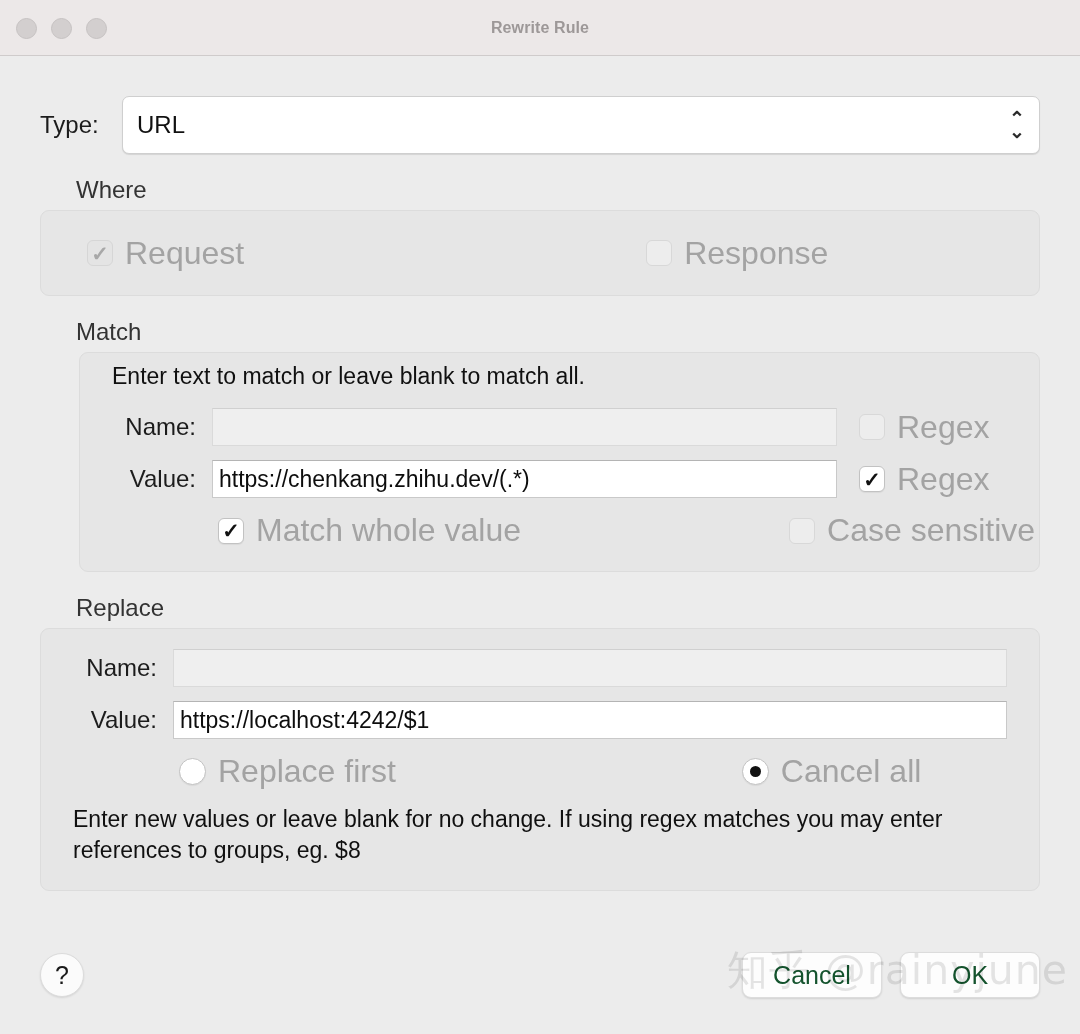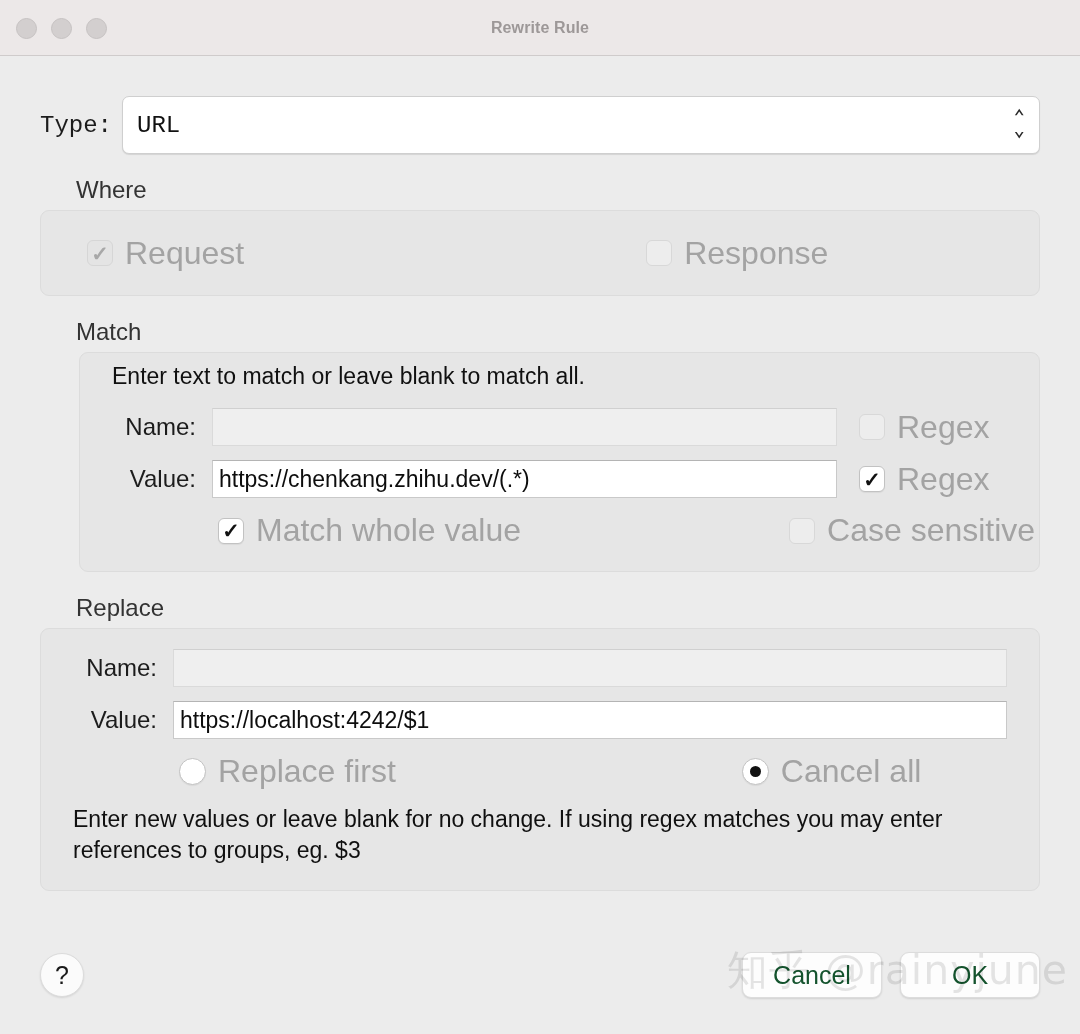--- a/index.html
+++ b/index.html
@@ -60,21 +60,20 @@
     padding: 0 40px;
     height: 978px;
     background: #ececec;
   }
 
   
   #type-row {
     display: flex;
     align-items: center;
     padding-top: 40px;
-    font-family: Liberation Mono, monospace;
   }
   .field-label {
     font-size: 24px;
     color: #1c1c1c;
     white-space: nowrap;
   }
   #type-label { width: 82px; }
 
   #type-select {
     flex: 1;
@@ -411,21 +410,21 @@
             <span class="check-label">Replace first</span>
           </div>
           <div class="check" id="replace-all-opt">
             <span class="radio">
                 <span class="dot"></span>
               </span>
             <span class="check-label">Cancel all</span>
           </div>
         </div>
 
-        <div id="replace-hint">Enter new values or leave blank for no change. If using regex matches you may enter references to groups, eg. $3</div>
+        <div id="replace-hint">Enter new values or leave blank for no change. If using regex matches you may enter references to groups, eg. $8</div>
       </div>
     </div>
 
     <div id="footer">
       <div id="help-button">?</div>
       <div id="footer-buttons">
         <div class="push-button">Cancel</div>
         <div class="push-button">OK</div>
       </div>
     </div>

